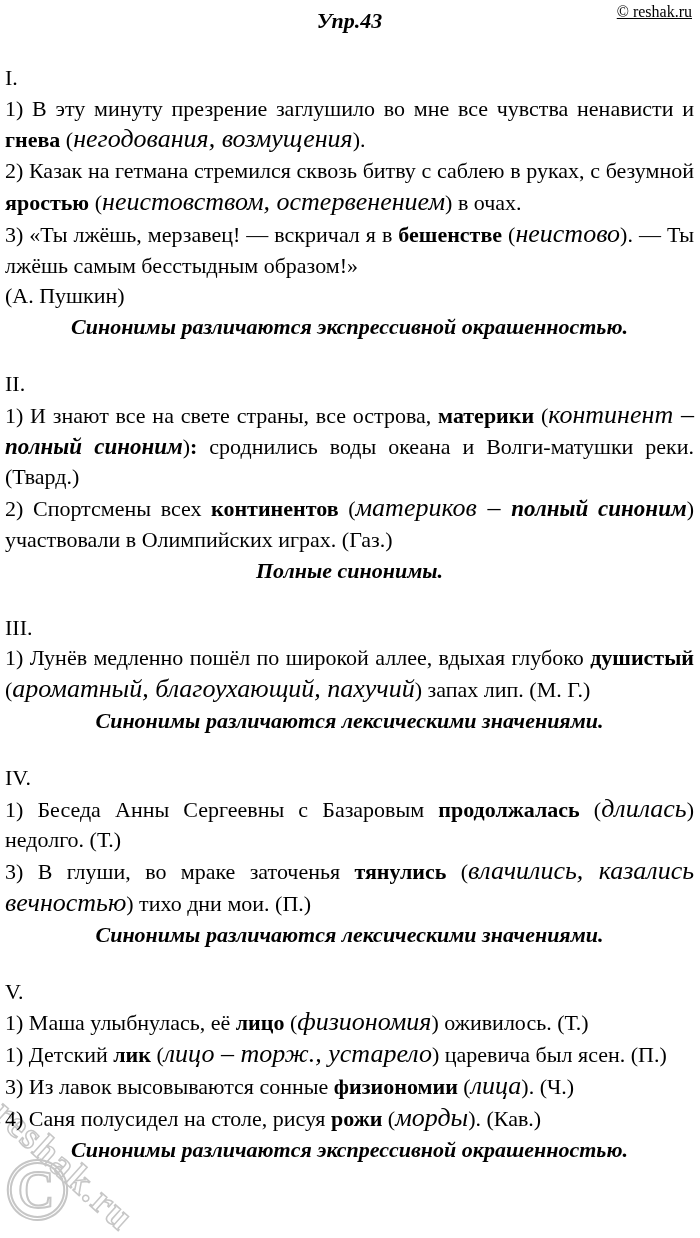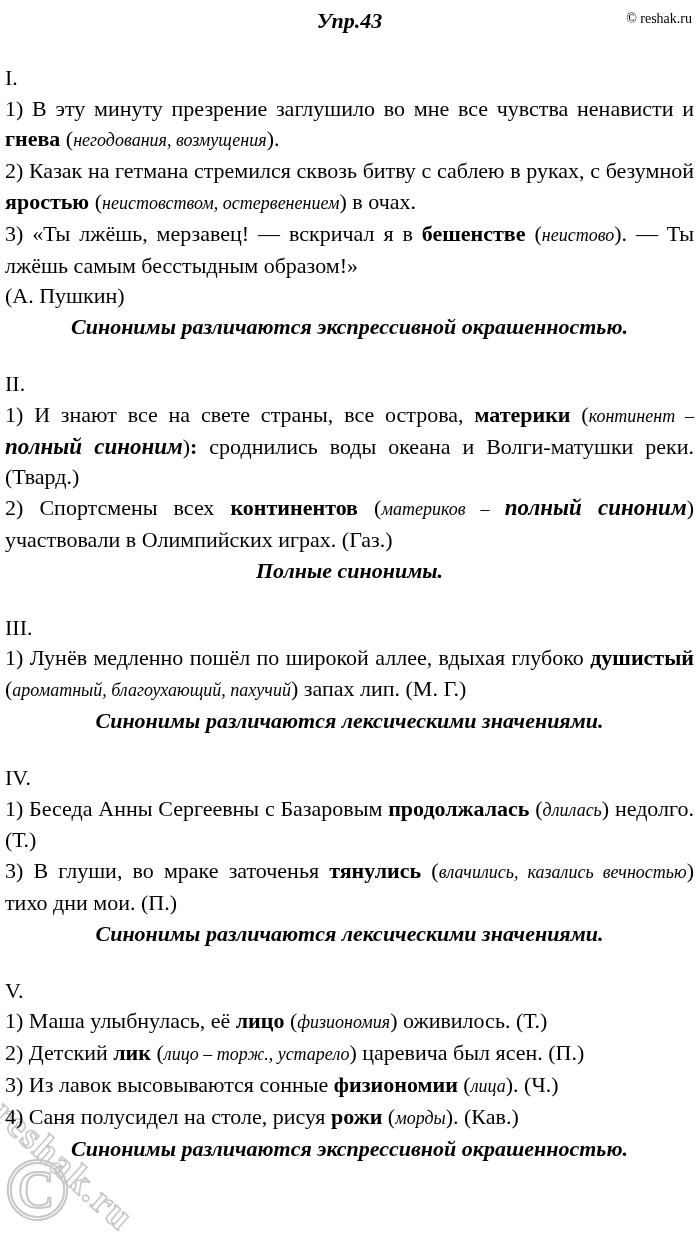--- a/index.html
+++ b/index.html
@@ -9,30 +9,30 @@
     font-family: "Liberation Serif", serif;
     position: relative; overflow: hidden;
   }
   .page { position: relative; z-index: 1; padding: 6px 6px 0 5px; }
   .title {
     margin: 0; text-align: center;
     font-size: 23px; font-weight: bold; font-style: italic;
     line-height: 30px;
   }
   .copyright {
-    position: absolute; top: 11px; right: 8px;
-    font-size: 14px; font-weight: normal; z-index: 2;
+    position: absolute; top: 3px; right: 8px;
+    font-size: 16px; font-weight: normal; z-index: 2; text-decoration: underline;
   }
   .section { margin-top: 26px; }
   .page p { margin: 0; font-size: 22px; line-height: 30.8px; }
   .sec-label { text-align: left; }
   .sentence { text-align: justify; }
   .seg-n { }
   .seg-b { font-weight: bold; }
-  .seg-i { font-style: italic; font-size: 18px; }
+  .seg-i { font-style: italic; font-size: 26px; }
   .seg-bi { font-style: italic; font-weight: bold; font-size: 23px; }
   .conclusion { font-weight: bold; font-style: italic; text-align: center; }
   
   .watermark {
     position: absolute; left: 0; top: 1078px; width: 230px; height: 160px;
     z-index: 0; pointer-events: none;
   }
   .wm-text {
     position: absolute; left: 14px; top: 12px;
     font-size: 38px; font-weight: bold; letter-spacing: 2px;
@@ -79,19 +79,19 @@
       </div>
       <div class="section">
         <p class="sec-label">IV.</p>
         <p class="sentence"><span class="seg-n">1) Беседа Анны Сергеевны с Базаровым </span><span class="seg-b">продолжалась</span><span class="seg-n"> (</span><span class="seg-i">длилась</span><span class="seg-n">) недолго. (Т.)</span></p>
         <p class="sentence"><span class="seg-n">3) В глуши, во мраке заточенья </span><span class="seg-b">тянулись</span><span class="seg-n"> (</span><span class="seg-i">влачились, казались вечностью</span><span class="seg-n">) тихо дни мои. (П.)</span></p>
         <p class="conclusion">Синонимы различаются лексическими значениями.</p>
       </div>
       <div class="section">
         <p class="sec-label">V.</p>
         <p class="sentence"><span class="seg-n">1) Маша улыбнулась, её </span><span class="seg-b">лицо</span><span class="seg-n"> (</span><span class="seg-i">физиономия</span><span class="seg-n">) оживилось. (Т.)</span></p>
-        <p class="sentence"><span class="seg-n">2) Детский </span><span class="seg-b">лик</span><span class="seg-n"> (</span><span class="seg-i">лицо – торж., устарело</span><span class="seg-n">) царевича был ясен. (П.)</span></p>
+        <p class="sentence"><span class="seg-n">1) Детский </span><span class="seg-b">лик</span><span class="seg-n"> (</span><span class="seg-i">лицо – торж., устарело</span><span class="seg-n">) царевича был ясен. (П.)</span></p>
         <p class="sentence"><span class="seg-n">3) Из лавок высовываются сонные </span><span class="seg-b">физиономии</span><span class="seg-n"> (</span><span class="seg-i">лица</span><span class="seg-n">). (Ч.)</span></p>
         <p class="sentence"><span class="seg-n">4) Саня полусидел на столе, рисуя </span><span class="seg-b">рожи</span><span class="seg-n"> (</span><span class="seg-i">морды</span><span class="seg-n">). (Кав.)</span></p>
         <p class="conclusion">Синонимы различаются экспрессивной окрашенностью.</p>
       </div>
     </div>
 </div>
 
 </body></html>

